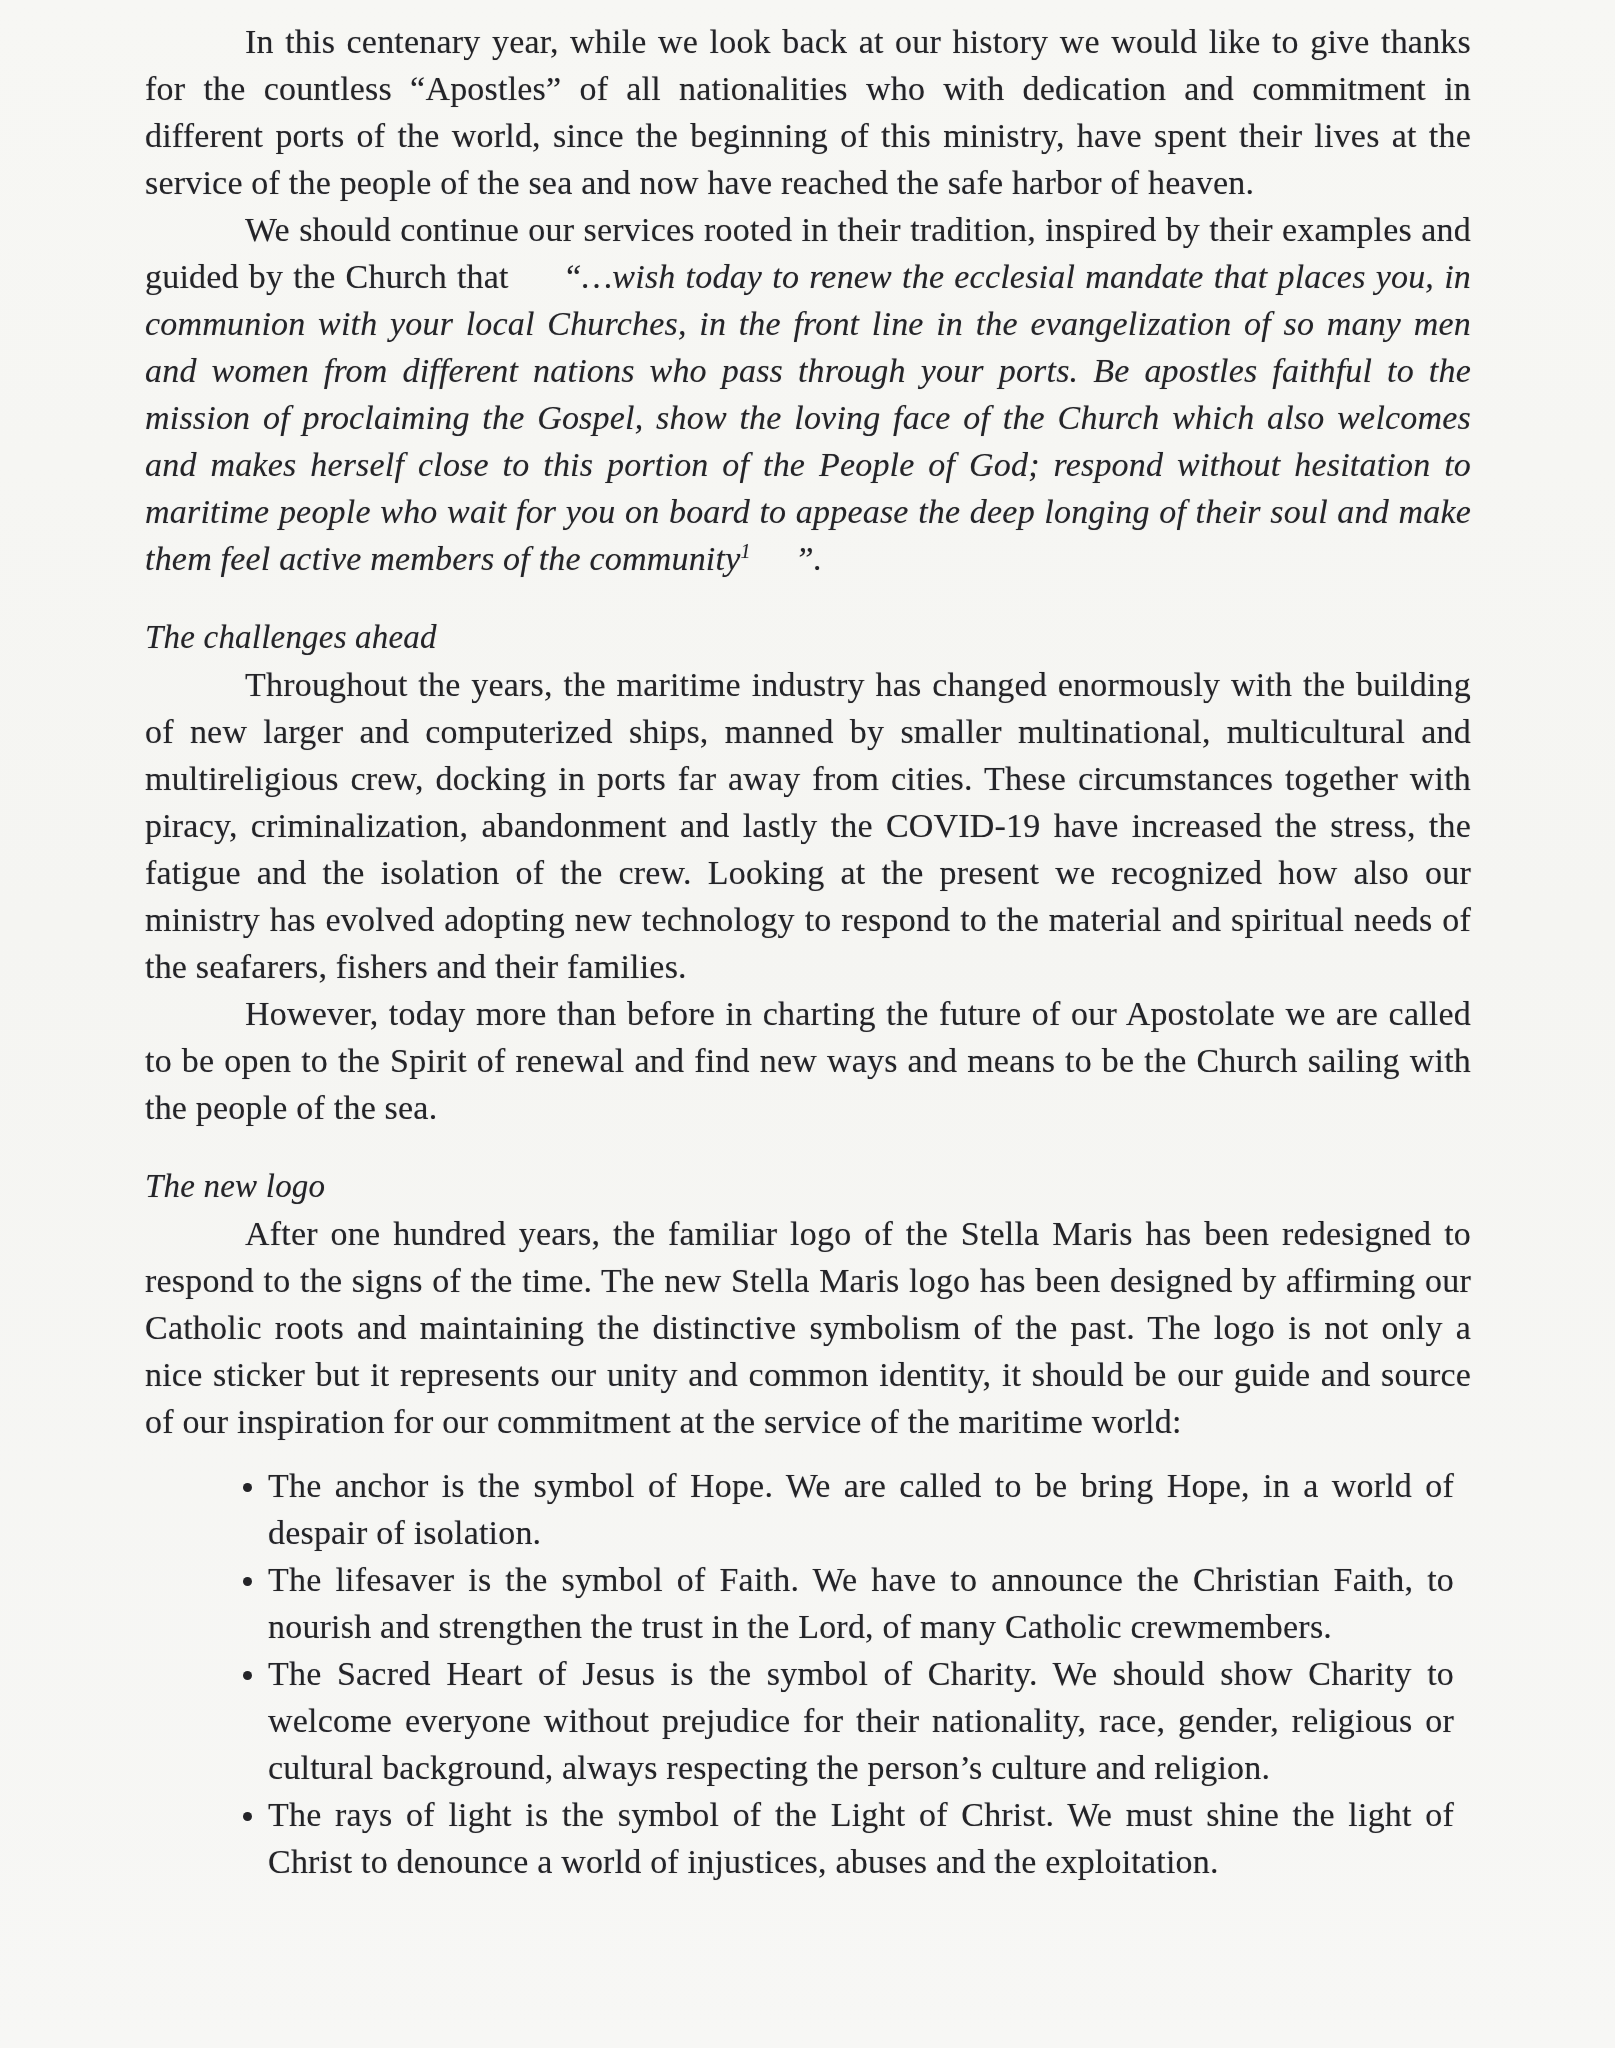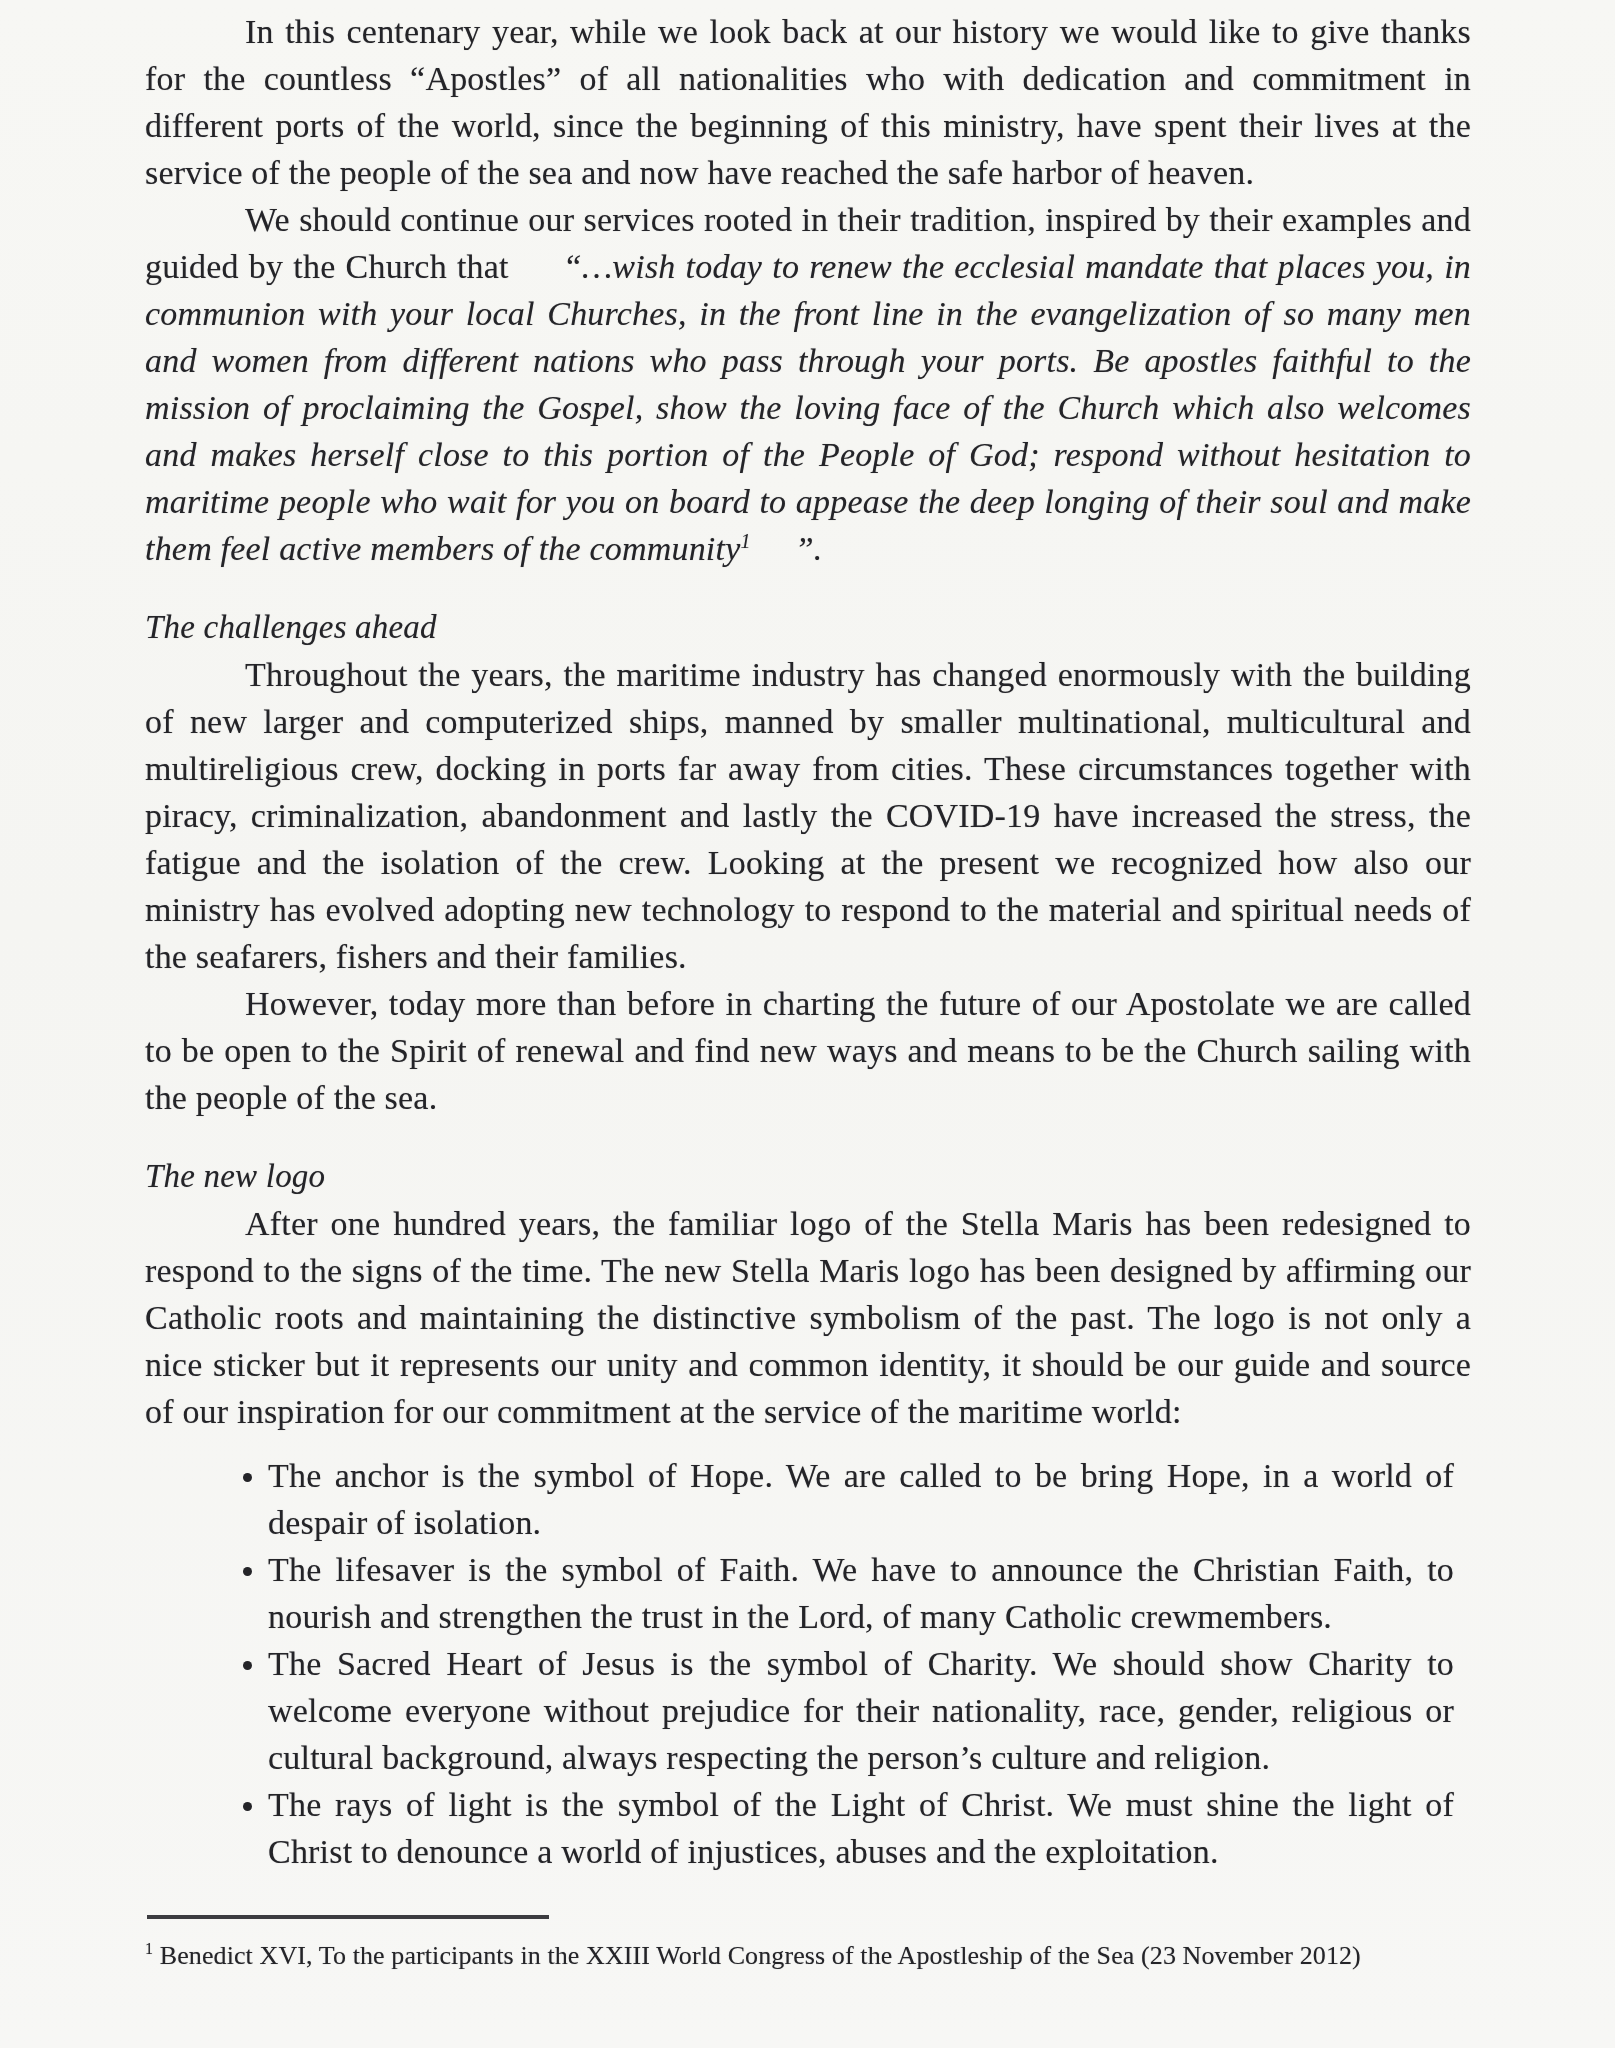--- a/index.html
+++ b/index.html
@@ -11,21 +11,21 @@
     height: 2048px;
     background: linear-gradient(180deg, #f7f7f4 0%, #f5f5f2 45%, #f7f7f5 100%);
     font-family: "Liberation Serif", serif;
     color: #242428;
     overflow: hidden;
   }
   .page {
     box-sizing: border-box;
     width: 1615px;
     height: 1680px;
-    padding: 8px 144px 0 145px;
+    padding: 18px 144px 0 145px;
     text-shadow: 0 0 1px rgba(40, 40, 48, 0.35);
   }
   .para {
     margin: 0;
     font-size: 34px;
     line-height: 47px;
     text-align: justify;
     letter-spacing: 0.2px;
   }
   .indent {
@@ -107,18 +107,14 @@
 
   <p class="para indent">After one hundred years, the familiar logo of the Stella Maris has been redesigned to respond to the signs of the time. The new Stella Maris logo has been designed by affirming our Catholic roots and maintaining the distinctive symbolism of the past. The logo is not only a nice sticker but it represents our unity and common identity, it should be our guide and source of our inspiration for our commitment at the service of the maritime world:</p>
 
   <ul class="bullet-list">
     <li>The anchor is the symbol of Hope. We are called to be bring Hope, in a world of despair of isolation.</li>
     <li>The lifesaver is the symbol of Faith. We have to announce the Christian Faith, to nourish and strengthen the trust in the Lord, of many Catholic crewmembers.</li>
     <li>The Sacred Heart of Jesus is the symbol of Charity. We should show Charity to welcome everyone without prejudice for their nationality, race, gender, religious or cultural background, always respecting the person’s culture and religion.</li>
     <li>The rays of light is the symbol of the Light of Christ. We must shine the light of Christ to denounce a world of injustices, abuses and the exploitation.</li>
   </ul>
 
-  <div class="footnote-area">
-    <div class="footnote-rule"></div>
-    <p class="footnote"><sup>1</sup> <span>Benedict XVI, To the participants in the XXIII World Congress of the Apostleship of the Sea (23 November 2012)</span></p>
-  </div>
 
 </div>
 
 </body></html>

